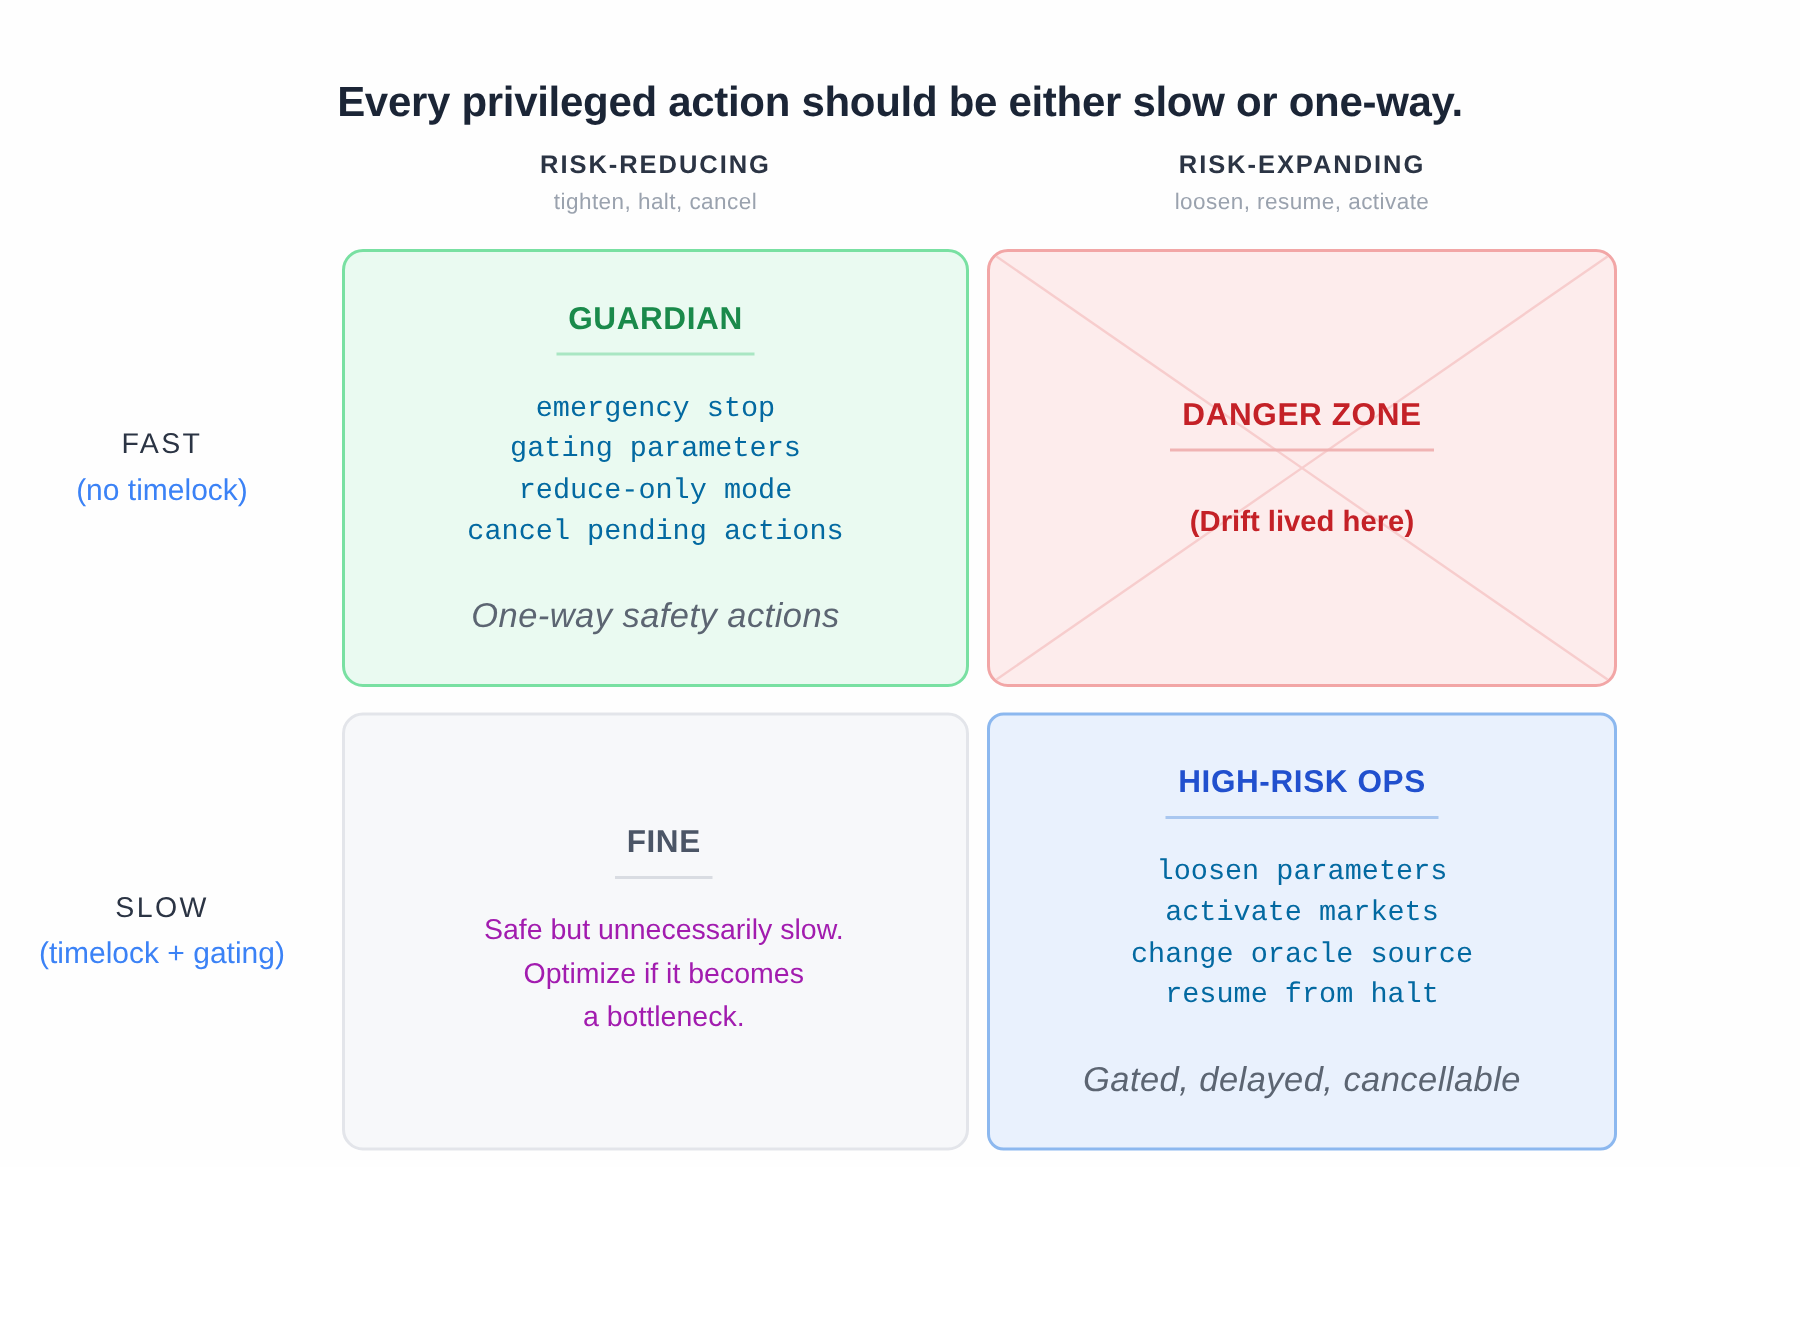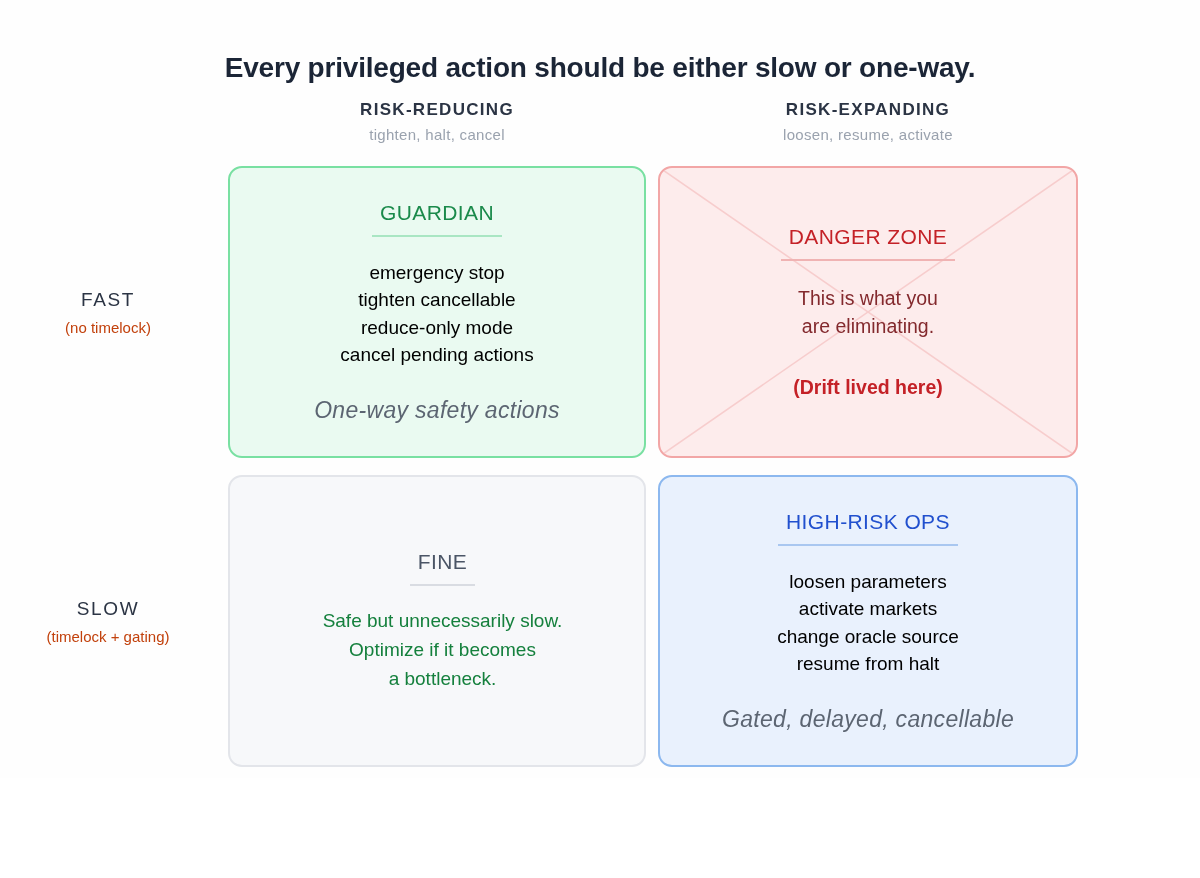--- a/index.html
+++ b/index.html
@@ -27,49 +27,49 @@
   .col-header .ch-sub {
     margin-top:6px; font-size:15px; color:#9aa2ae; letter-spacing:0.3px;
   }
   .row-header {
     display:flex; flex-direction:column; justify-content:center;
     align-items:center; text-align:center;
   }
   .row-header .rh-label {
     font-size:19px; font-weight:normal; color:#2b3444; letter-spacing:1.6px;
   }
-  .row-header .rh-sub { margin-top:8px; font-size:15px; color:#c2410c; }
+  .row-header .rh-sub { margin-top:8px; font-size:20px; color:#3b82f6; }
   .quad {
     position:relative; border-radius:14px; border:2px solid transparent;
     display:flex; flex-direction:column; align-items:center;
     justify-content:center; text-align:center; box-sizing:border-box;
   }
   .quad-content { position:relative; z-index:2; display:flex; flex-direction:column; align-items:center; }
   .quad-title {
-    display:inline-block; font-size:21px; font-weight:normal; letter-spacing:0.4px;
+    display:inline-block; font-size:21px; font-weight:bold; letter-spacing:0.4px;
     padding:0 8px 10px 8px; border-bottom:2px solid transparent;
   }
-  .quad-items { margin-top:22px; font-size:19px; line-height:27.5px; color:#000000; }
+  .quad-items { margin-top:22px; font-size:19px; line-height:27.5px; color:#0369a1;font-family:Liberation Mono, monospace; }
   .quad-note { margin-top:28px; font-size:23px; font-style:italic; color:#5c6572; letter-spacing:0.3px; }
   
   .quad.green { background:#eafaf1; border-color:#79e0a2; }
   .quad.green .quad-title { color:#1a8a4b; border-bottom-color:#a9e6c3; }
   
   .quad.red { background:#fdecec; border-color:#f2a6a6; }
   .quad.red .quad-title { color:#c42127; border-bottom-color:#f0b3b3; }
   .quad.red .danger-lines { margin-top:24px; font-size:19.5px; line-height:27.5px; color:#83292d; }
   .quad.red .danger-emphasis { margin-top:36px; font-size:19.5px; font-weight:bold; color:#c42127; }
   .x-overlay { position:absolute; inset:0; width:100%; height:100%; z-index:1; border-radius:12px; }
   .x-overlay line { stroke:#f7cdcd; stroke-width:1.6px; vector-effect:non-scaling-stroke; }
   
   .quad.gray { background:#f7f8fa; border-color:#e3e5ea;padding-left:11px; }
   .quad.gray .quad-title { color:#4b5566; border-bottom-color:#d9dce2; }
-  .quad.gray .fine-lines { margin-top:20px; font-size:19px; line-height:29px; color:#15803d; }
+  .quad.gray .fine-lines { margin-top:20px; font-size:19px; line-height:29px; color:#a21caf; }
   
-  .quad.blue { background:#e9f1fd; border-color:#8cb8ef; }
+  .quad.blue { background:#e9f1fd; border-color:#8cb8ef;border-radius:11px; }
   .quad.blue .quad-title { color:#2150ce; border-bottom-color:#a9c7f0; }
   .footer-credit {
     position:absolute; top:806px; right:134px;
     font-size:15px; color:#c9cdd5; letter-spacing:0.4px;
   }
 </style>
 </head>
 <body>
 
 <div class="canvas">
@@ -93,39 +93,35 @@
     <div class="row-header">
       <div class="rh-label">FAST</div>
       <div class="rh-sub">(no timelock)</div>
     </div>
 
     <div class="quad green">
       <div class="quad-content">
         <span class="quad-title">GUARDIAN</span>
         <div class="quad-items">
           <div>emergency stop</div>
-          <div>tighten cancellable</div>
+          <div>gating parameters</div>
           <div>reduce-only mode</div>
           <div>cancel pending actions</div>
         </div>
         <div class="quad-note">One-way safety actions</div>
       </div>
     </div>
 
     <div class="quad red">
       <svg class="x-overlay" viewBox="0 0 100 100" preserveAspectRatio="none" aria-hidden="true">
         <line x1="0" y1="0" x2="100" y2="100"></line>
         <line x1="100" y1="0" x2="0" y2="100"></line>
       </svg>
       <div class="quad-content">
         <span class="quad-title">DANGER ZONE</span>
-        <div class="danger-lines">
-          <div>This is what you</div>
-          <div>are eliminating.</div>
-        </div>
         <div class="danger-emphasis">(Drift lived here)</div>
       </div>
     </div>
 
     <div class="row-header">
       <div class="rh-label">SLOW</div>
       <div class="rh-sub">(timelock + gating)</div>
     </div>
 
     <div class="quad gray">

